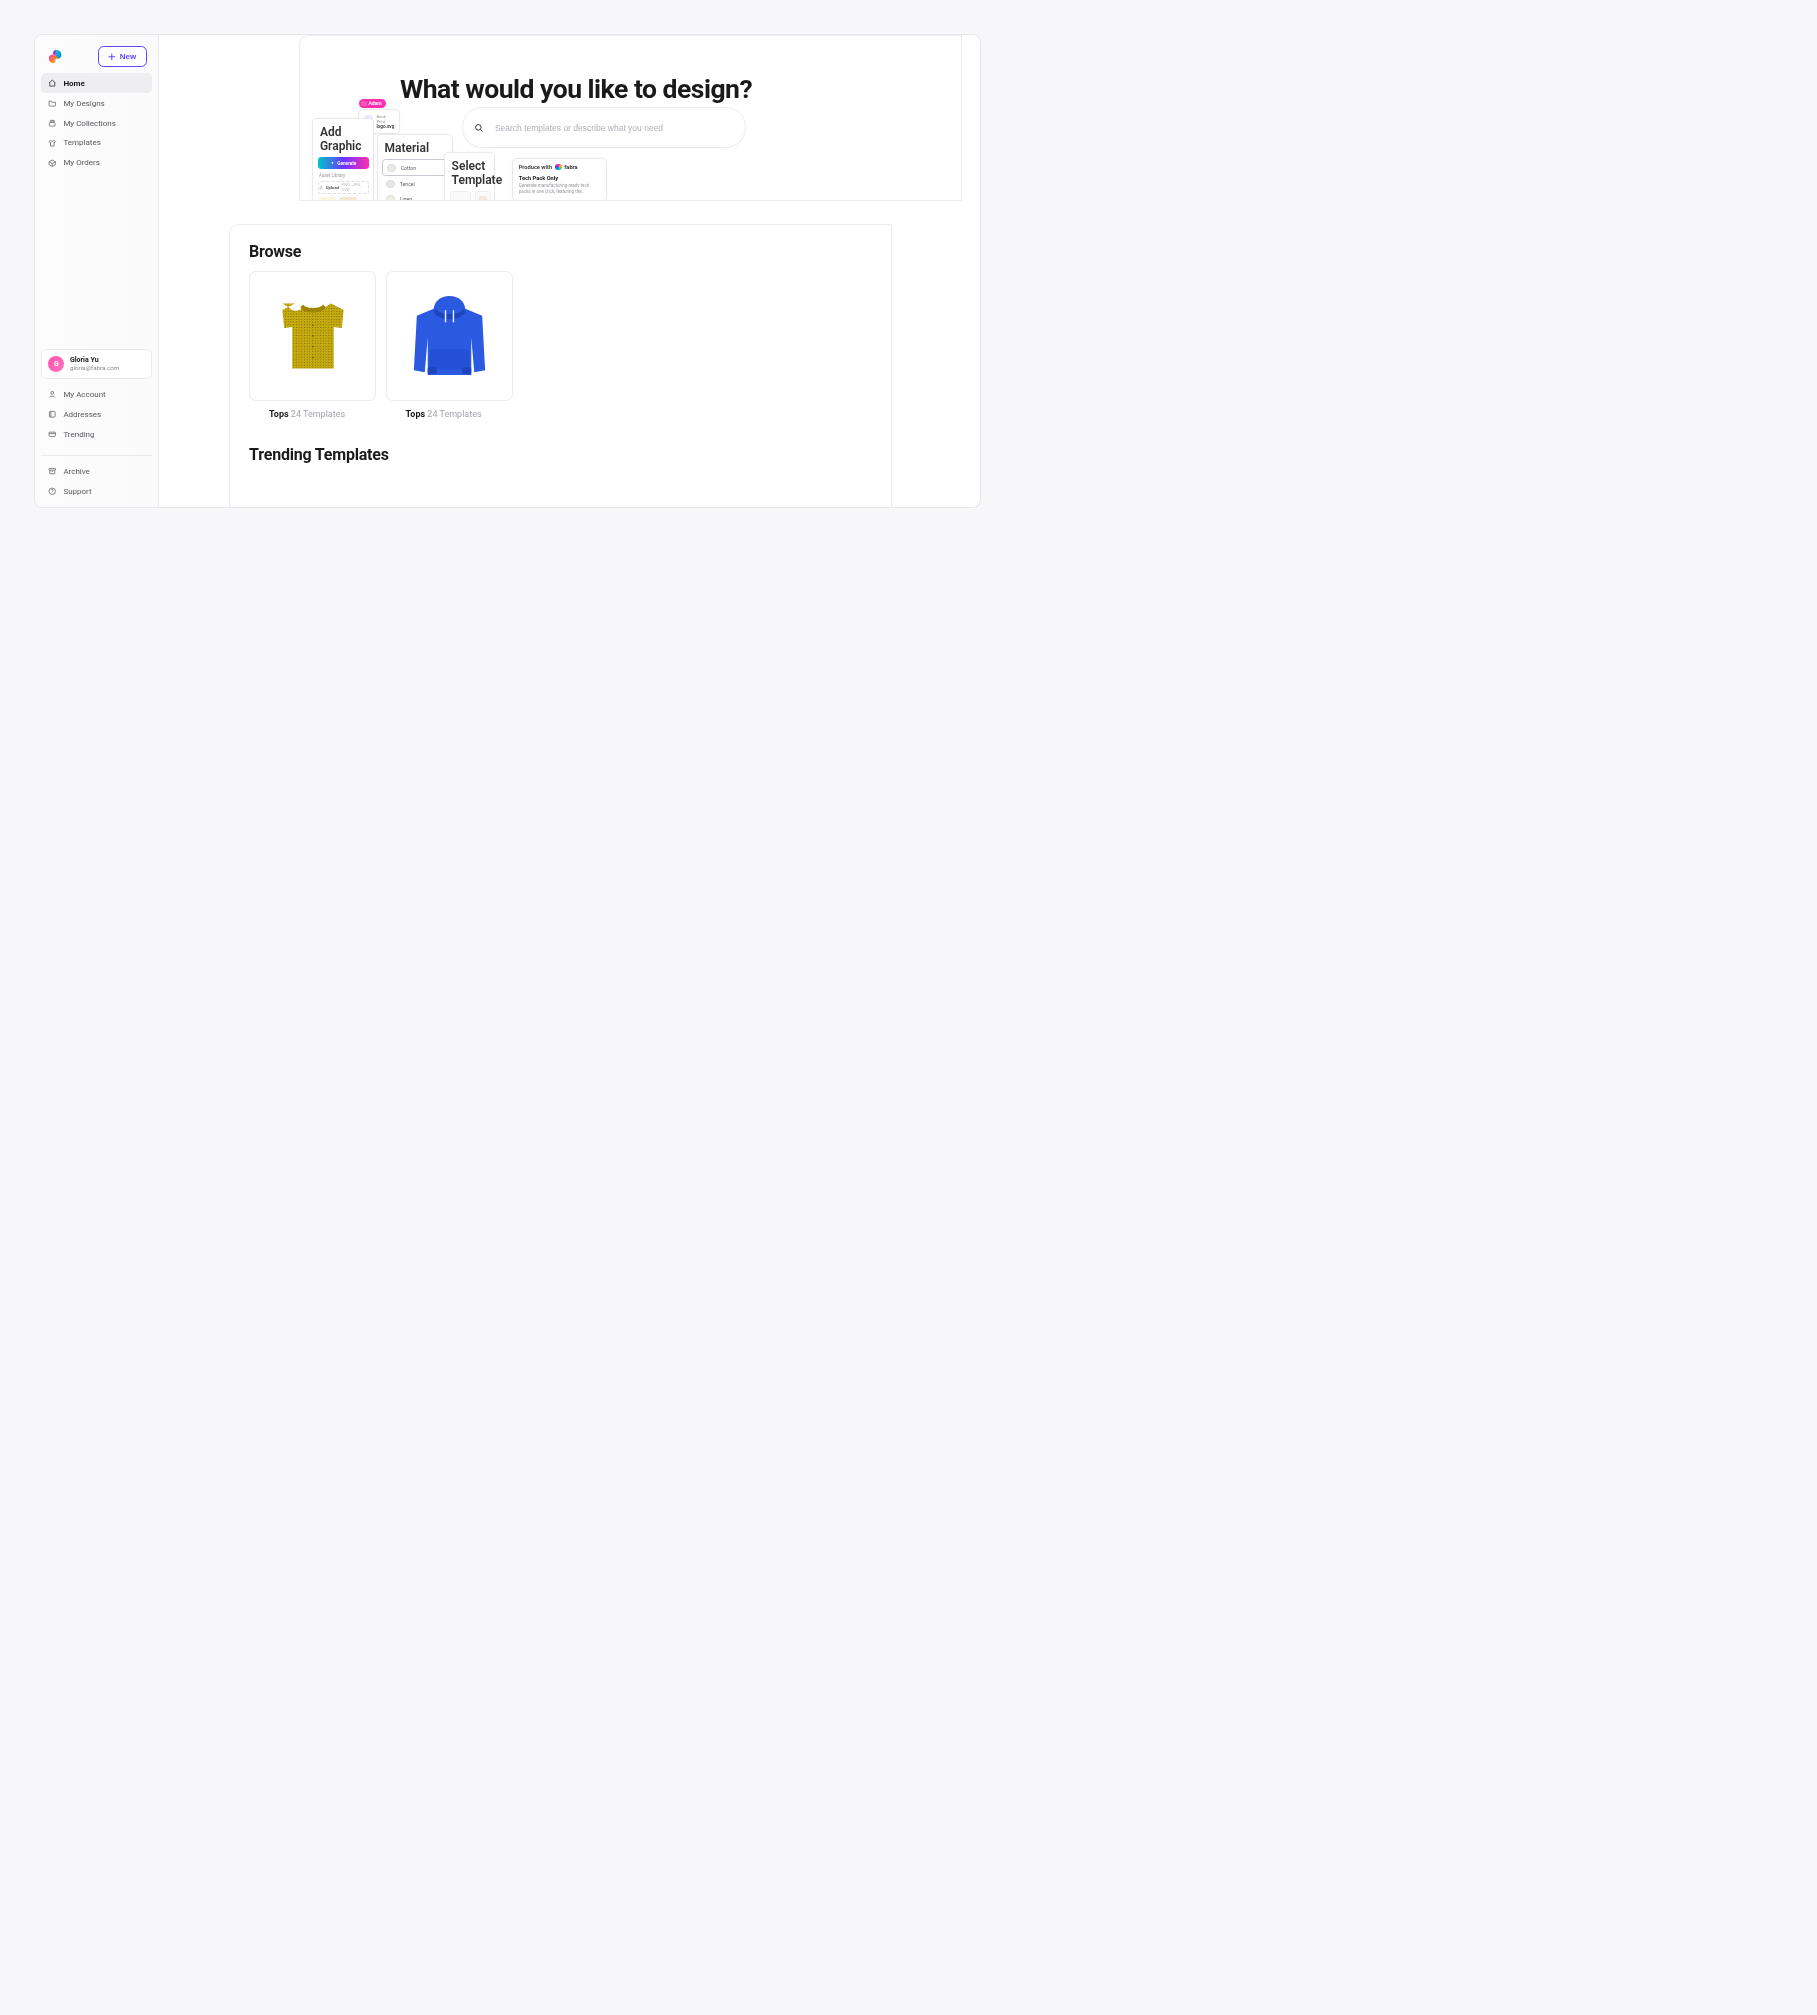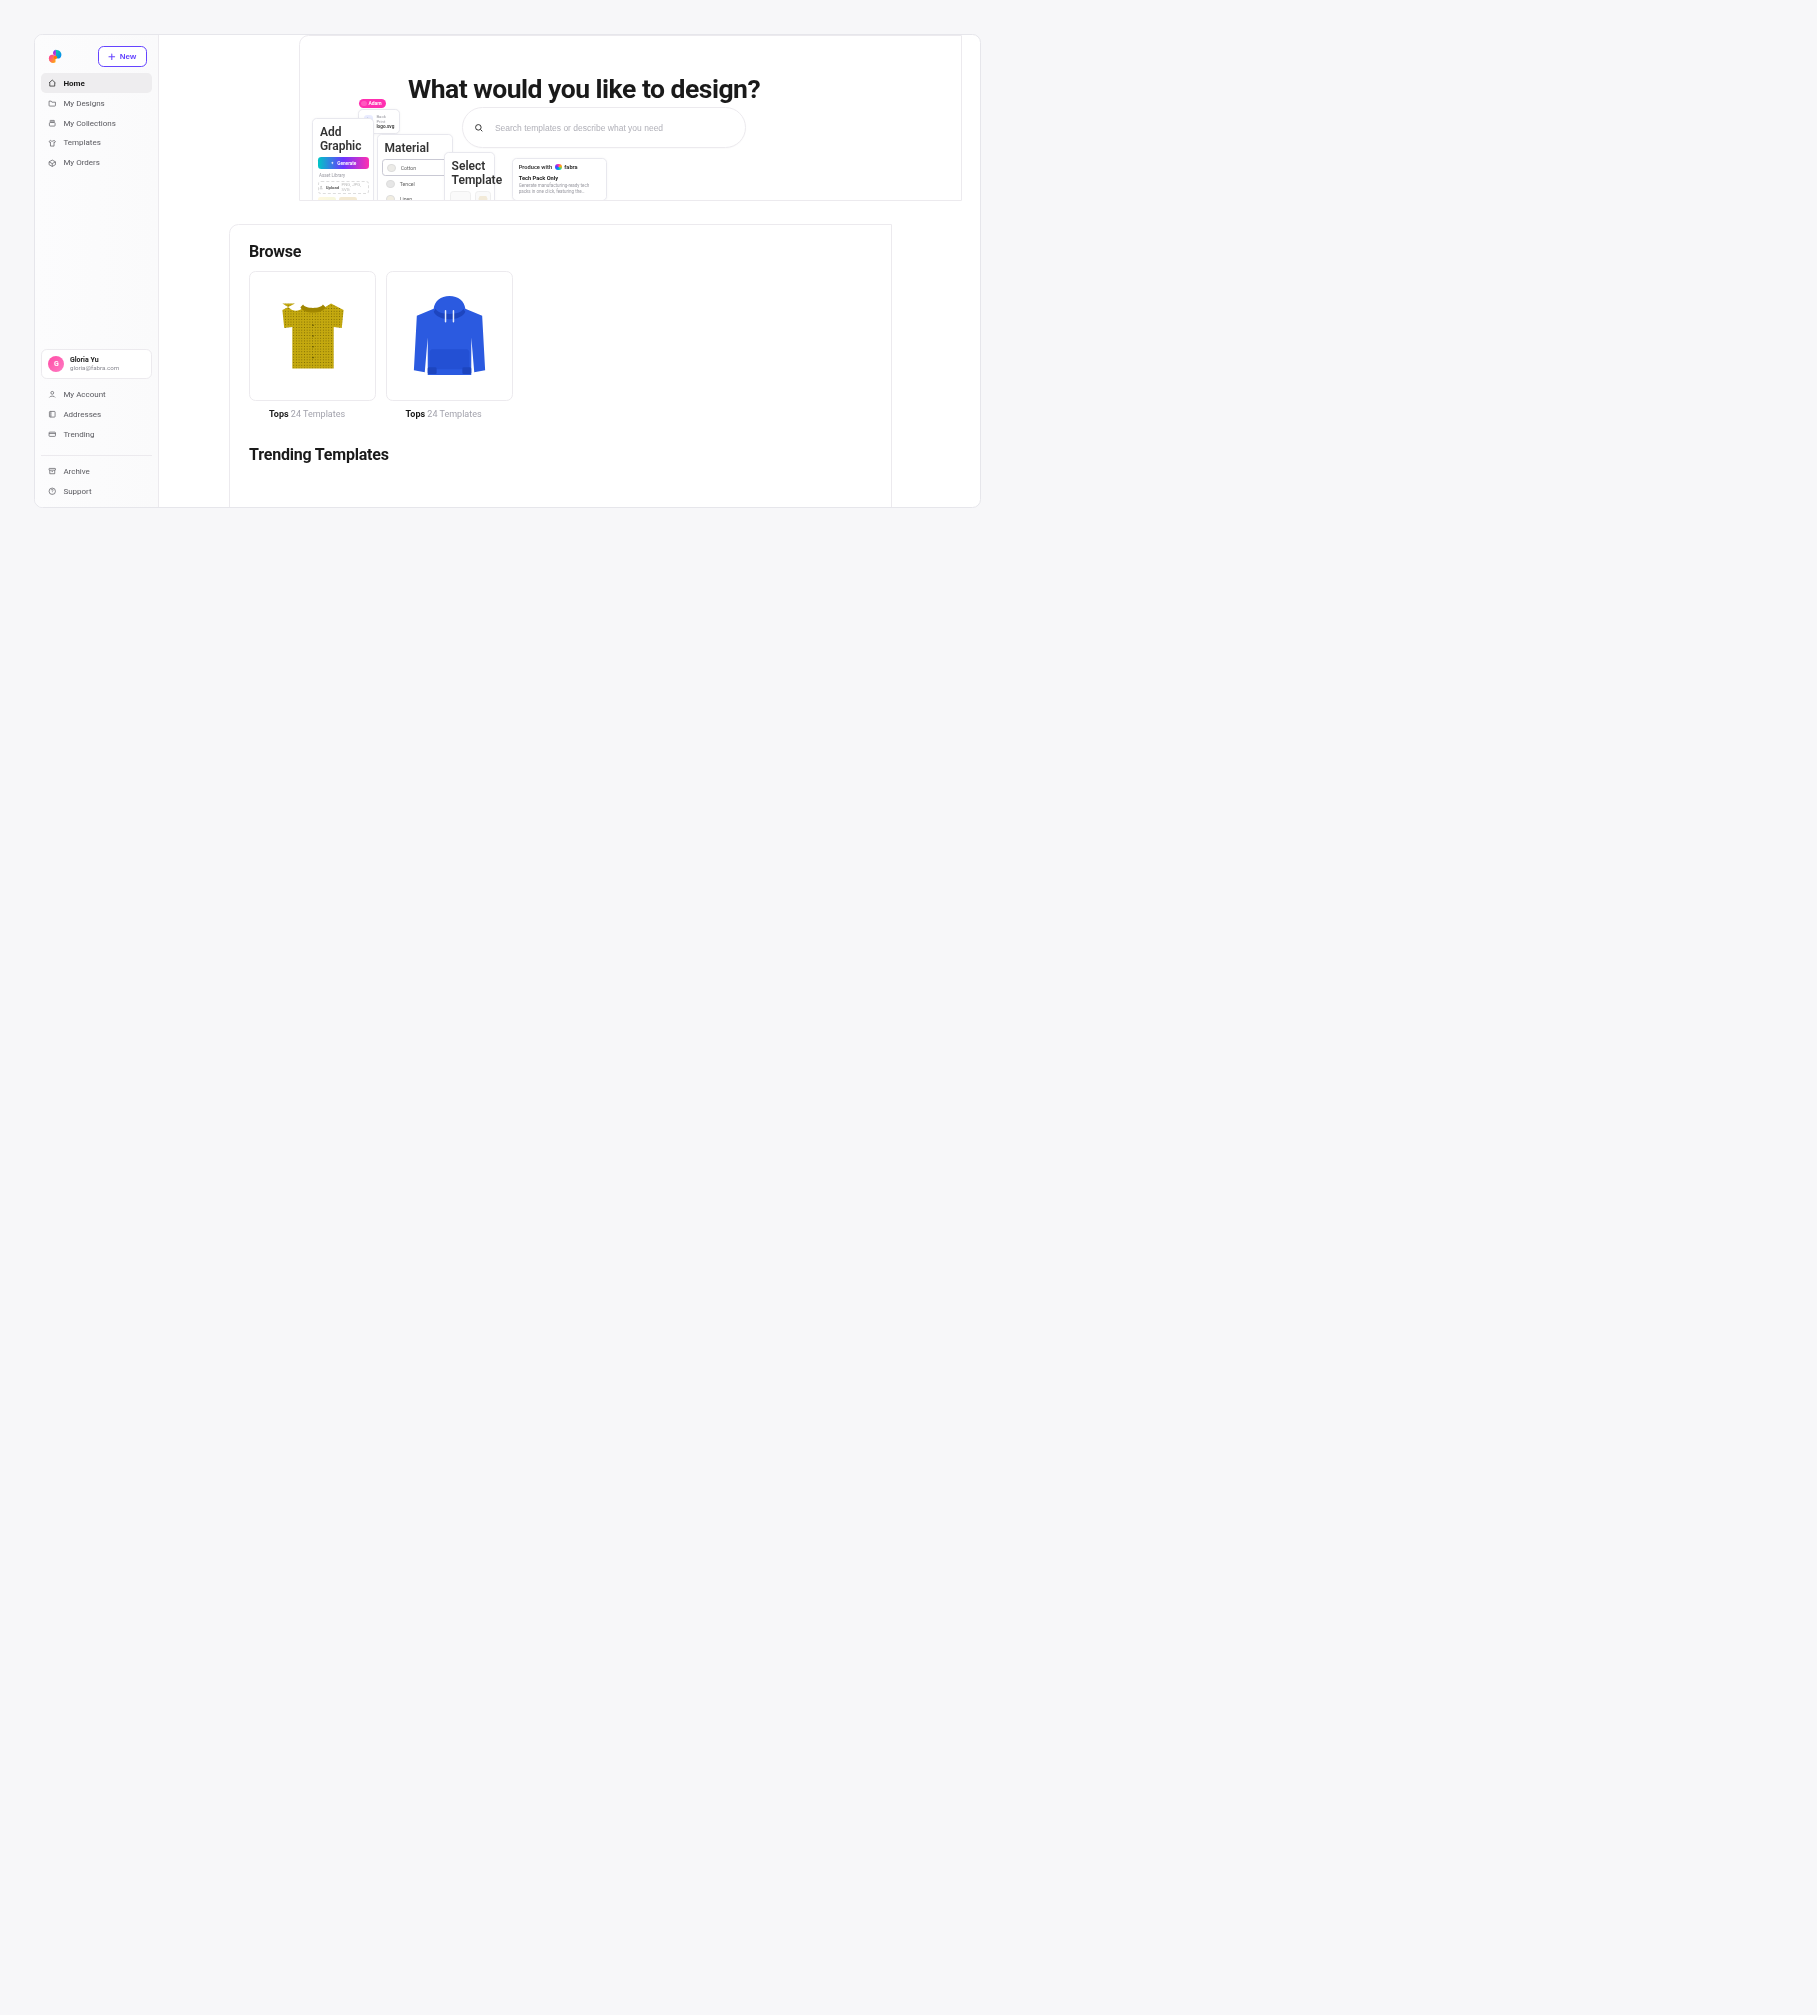--- a/index.html
+++ b/index.html
@@ -119,21 +119,21 @@
   border-radius:9.5px 0 0 0;
   background:#fff;
   overflow:hidden;
 }
 .hero h1 {
   font-size:26.5px;
   font-weight:700;
   letter-spacing:-0.5px;
   position:absolute;
   top:37px;
-  left:108px;
+  left:100px;
   white-space:nowrap;
 }
 .search {
   position:absolute;
   top:71px;
   left:162px;
   display:flex;
   align-items:center;
   gap:11px;
   width:284px;

